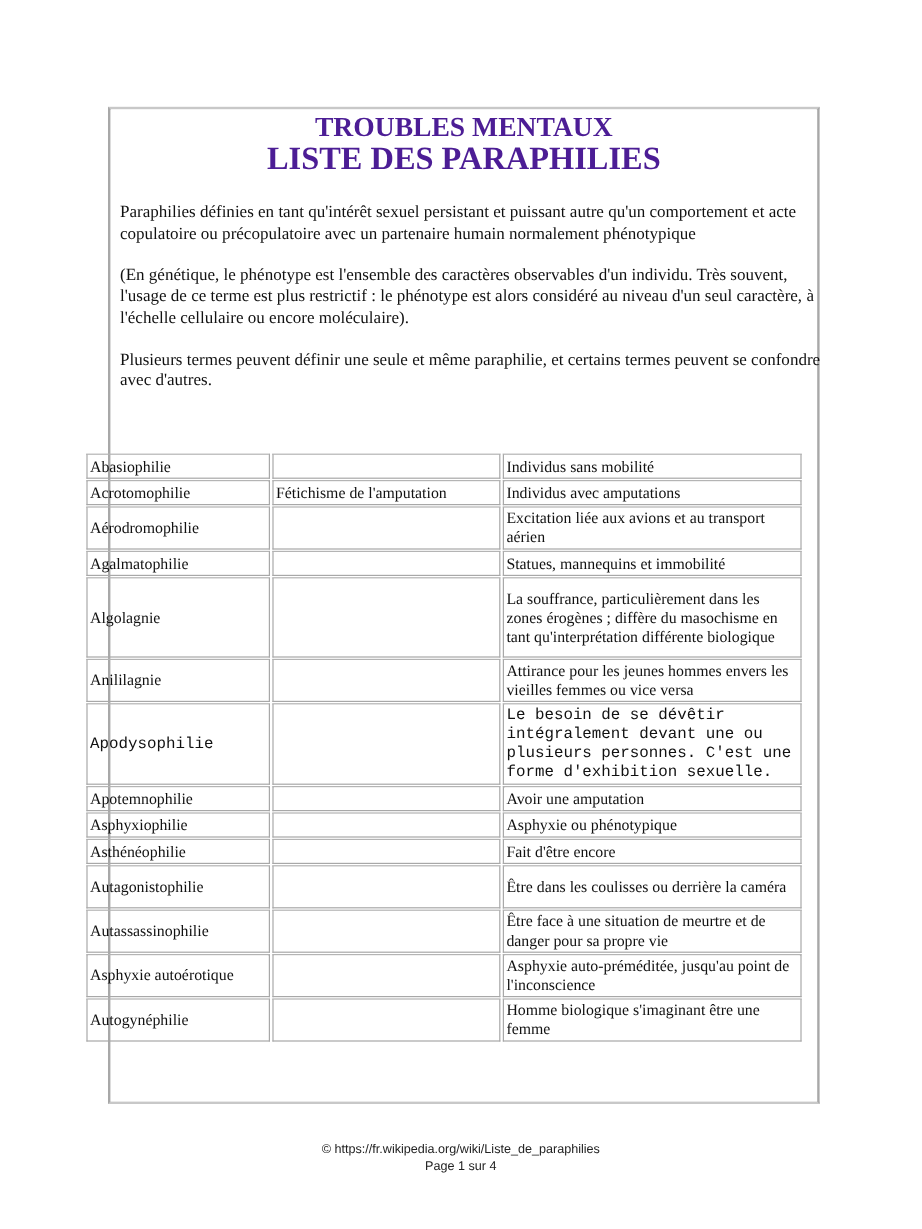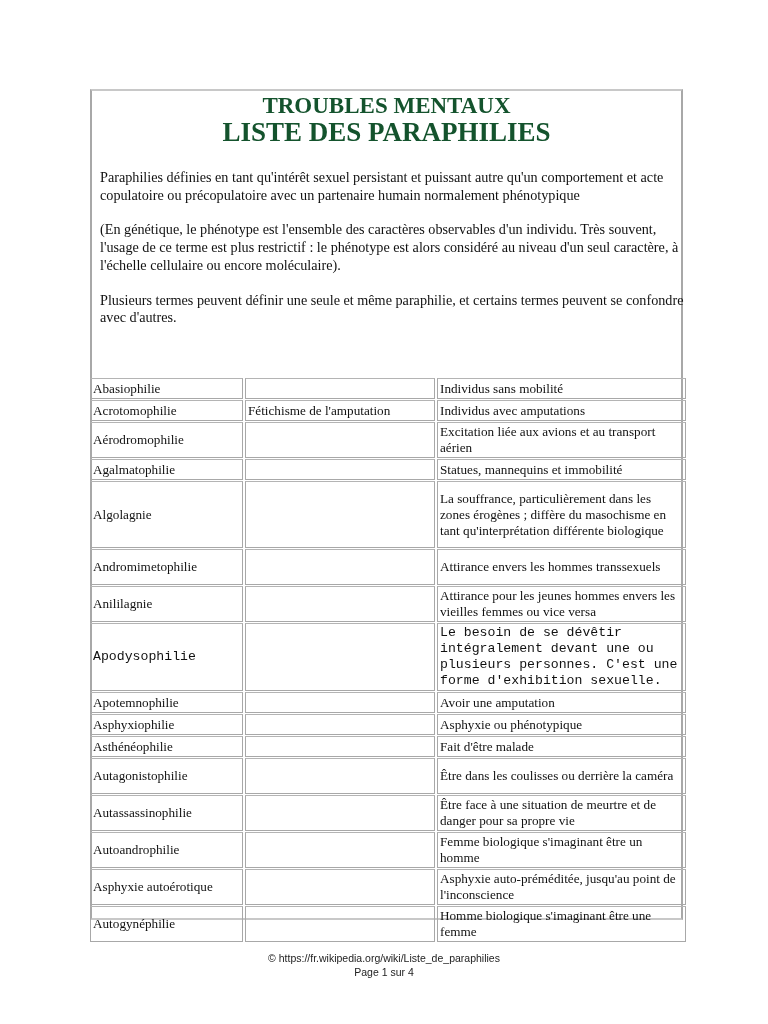--- a/index.html
+++ b/index.html
@@ -26,21 +26,21 @@
       border-right: 2px solid #a8a8a8;
       border-bottom: 2px solid #c8c8c8;
       box-sizing: border-box;
     }
     .title-block {
       position: absolute;
       left: 92px;
       top: 91px;
       width: 589px;
       text-align: center;
-      color: #14532d;
+      color: #4c1d95;
       font-weight: bold;
     }
     .title-main {
       font-size: 23px;
       line-height: 26px;
       margin-top: 2px;
     }
     .title-sub {
       font-size: 27px;
       line-height: 26px;
@@ -51,21 +51,21 @@
       top: 169px;
       width: 586px;
       font-size: 14.2px;
       line-height: 17.7px;
     }
     .intro p {
       margin: 0 0 17px 0;
     }
     .para-table {
       position: absolute;
-      left: 90px;
+      left: 72px;
       top: 377px;
       width: 594px;
       border-collapse: separate;
       border-spacing: 2px 1px;
       margin-left: -2px;
       font-size: 13.2px;
       line-height: 16px;
       table-layout: fixed;
     }
     .para-table td {
@@ -136,25 +136,20 @@
       <td>Agalmatophilie</td>
       <td></td>
       <td>Statues, mannequins et immobilité</td>
     </tr>
     <tr class="h4">
       <td>Algolagnie</td>
       <td></td>
       <td>La souffrance, particulièrement dans les zones érogènes ; diffère du masochisme en tant qu'interprétation différente biologique</td>
     </tr>
     <tr class="h2">
-      <td>Andromimetophilie</td>
-      <td></td>
-      <td>Attirance envers les hommes transsexuels</td>
-    </tr>
-    <tr class="h2">
       <td>Anililagnie</td>
       <td></td>
       <td>Attirance pour les jeunes hommes envers les vieilles femmes ou vice versa</td>
     </tr>
     <tr class="h3">
       <td>Apodysophilie</td>
       <td></td>
       <td>Le besoin de se dévêtir intégralement devant une ou plusieurs personnes. C'est une forme d'exhibition sexuelle.</td>
     </tr>
     <tr class="h1">
@@ -163,36 +158,31 @@
       <td>Avoir une amputation</td>
     </tr>
     <tr class="h1">
       <td>Asphyxiophilie</td>
       <td></td>
       <td>Asphyxie ou phénotypique</td>
     </tr>
     <tr class="h1">
       <td>Asthénéophilie</td>
       <td></td>
-      <td>Fait d'être malade</td>
+      <td>Fait d'être encore</td>
     </tr>
     <tr class="h2">
       <td>Autagonistophilie</td>
       <td></td>
       <td>Être dans les coulisses ou derrière la caméra</td>
     </tr>
     <tr class="h2">
       <td>Autassassinophilie</td>
       <td></td>
       <td>Être face à une situation de meurtre et de danger pour sa propre vie</td>
-    </tr>
-    <tr class="h2">
-      <td>Autoandrophilie</td>
-      <td></td>
-      <td>Femme biologique s'imaginant être un homme</td>
     </tr>
     <tr class="h2">
       <td>Asphyxie autoérotique</td>
       <td></td>
       <td>Asphyxie auto-préméditée, jusqu'au point de l'inconscience</td>
     </tr>
     <tr class="h2">
       <td>Autogynéphilie</td>
       <td></td>
       <td>Homme biologique s'imaginant être une femme</td>

